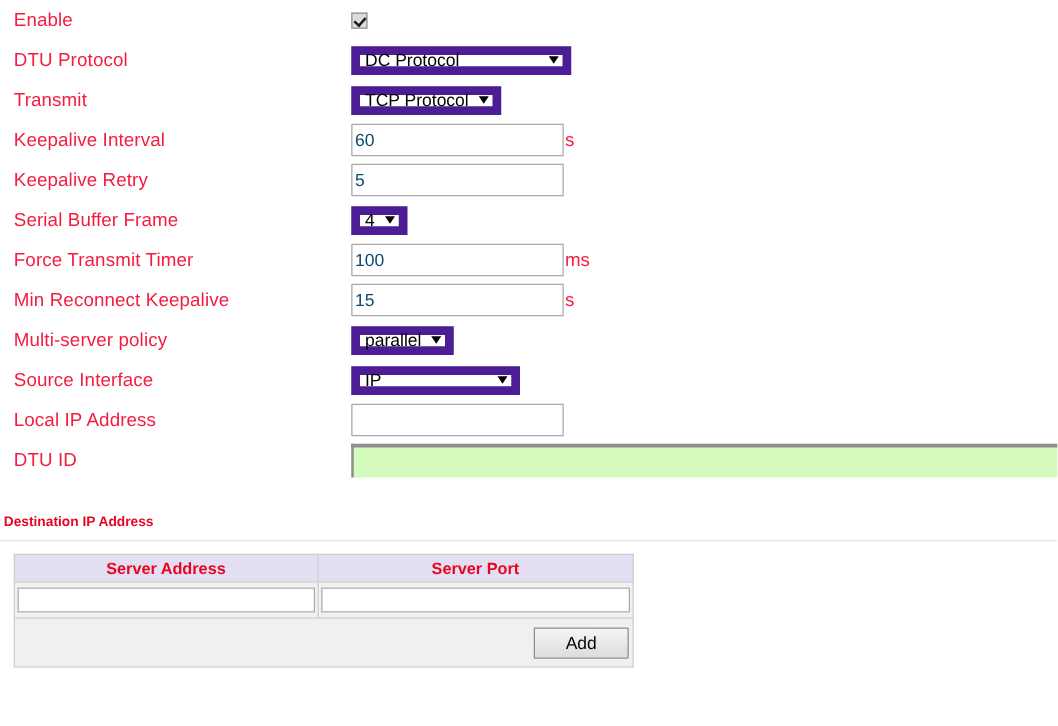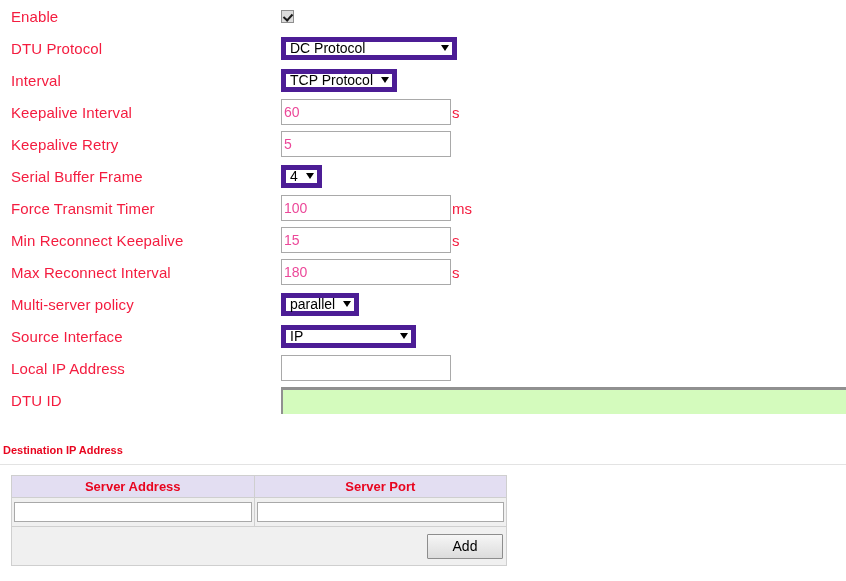--- a/index.html
+++ b/index.html
@@ -43,21 +43,21 @@
   .ctrl-wrap {
     display: flex;
     align-items: center;
     gap: 0px;
   }
 
   
   input.txt {
     font-family: "Liberation Sans", sans-serif;
     font-size: 14px;
-    color: #ec4899;
+    color: #0c4a6e;
     height: 21px;
     line-height: 21px;
     padding: 12px 2px;
     margin: 0;
     border: 1px solid #a9a9a9;
     background: #ffffff;
     box-sizing: border-box;
     border-radius: 0;
     outline: none;
   }
@@ -95,21 +95,21 @@
     border-width: 0 2px 2px 0;
     transform: rotate(42deg);
   }
 
   
   .sel {
     position: relative;
     display: inline-flex;
     align-items: center;
     height: 23px;
-    border: 5px solid #4c1d95;
+    border: 7px solid #4c1d95;
     background: #ffffff;
     box-sizing: border-box;
     font-size: 14px;
     color: #000;
     padding: 0 3px 0 4px;
     font-family: "Liberation Sans", sans-serif;
     cursor: default;
   }
   .sel .sel-text {
     flex: 1 1 auto;
@@ -242,21 +242,21 @@
           <div class="sel sel-w176">
             <span class="sel-text">DC Protocol</span>
             <span class="arrow"></span>
           </div>
         </div>
       </td>
     </tr>
 
     <tr>
       <td class="label-cell">
-        <span class="field-label">Interval</span>
+        <span class="field-label">Transmit</span>
       </td>
       <td class="control-cell">
         <div class="ctrl-wrap">
           <div class="sel sel-w-auto">
             <span class="sel-text">TCP Protocol</span>
             <span class="arrow"></span>
           </div>
         </div>
       </td>
     </tr>
@@ -315,31 +315,20 @@
         <span class="field-label">Min Reconnect Keepalive</span>
       </td>
       <td class="control-cell">
         <div class="ctrl-wrap">
           <input class="txt w170" type="text" value="15" style="">
           <span class="unit">s</span>
         </div>
       </td>
     </tr>
 
-    <tr>
-      <td class="label-cell">
-        <span class="field-label">Max Reconnect Interval</span>
-      </td>
-      <td class="control-cell">
-        <div class="ctrl-wrap">
-          <input class="txt w170" type="text" value="180" style="">
-          <span class="unit">s</span>
-        </div>
-      </td>
-    </tr>
 
     <tr>
       <td class="label-cell">
         <span class="field-label">Multi-server policy</span>
       </td>
       <td class="control-cell">
         <div class="ctrl-wrap">
           <div class="sel sel-w-auto">
             <span class="sel-text">parallel</span>
             <span class="arrow"></span>

